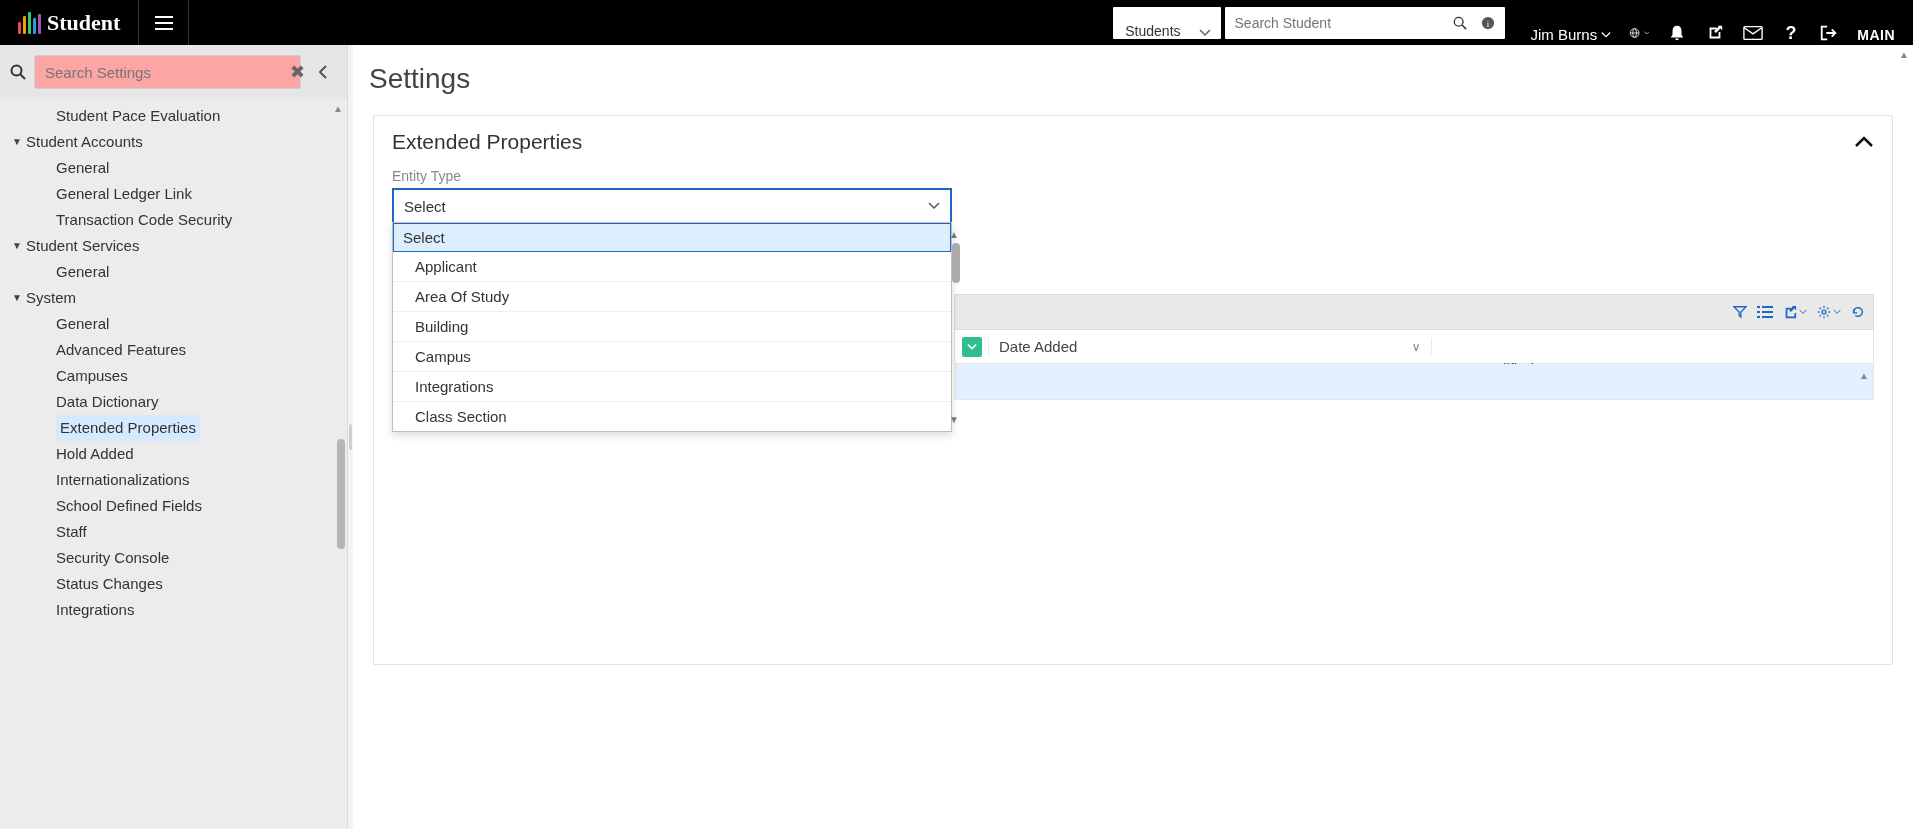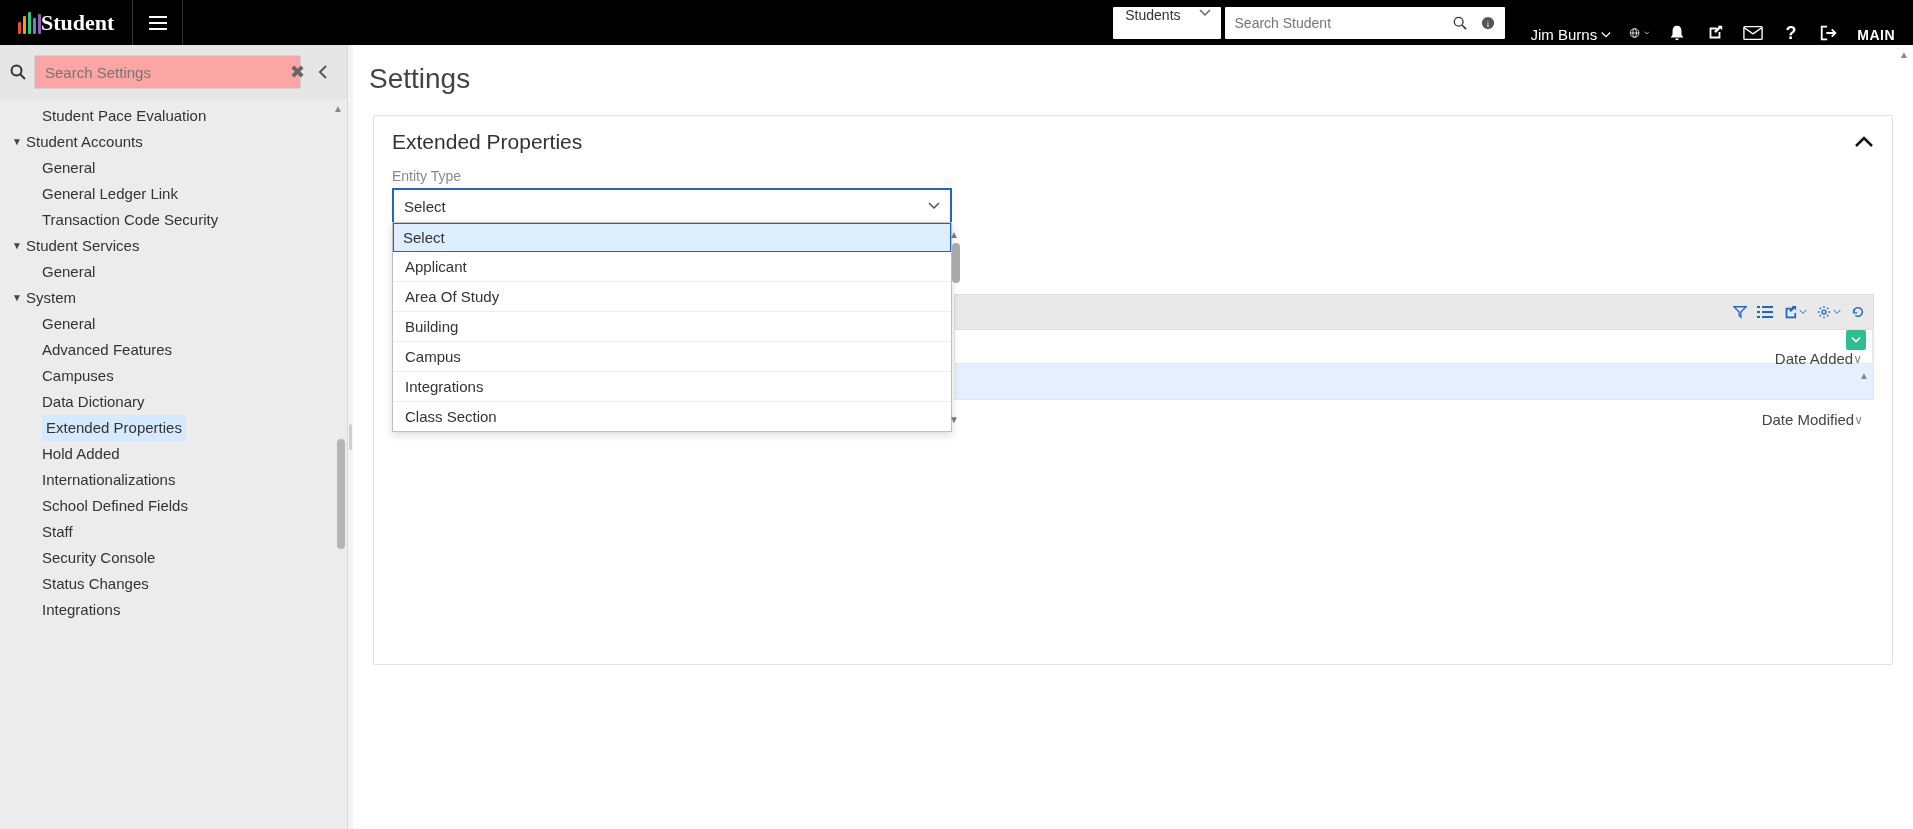--- a/index.html
+++ b/index.html
@@ -1,35 +1,35 @@
 <!DOCTYPE html>
 <html><head>
 <meta charset="utf-8">
 <style>
   * { box-sizing: border-box; margin: 0; padding: 0; }
   html, body { height: 100%; font-family: "Segoe UI", Arial, sans-serif; font-size: 14px; color: #333; background: #fff; }
   body { overflow: hidden; }
 
   
   .topbar { height: 45px; background: #000; display: flex; align-items: stretch; color: #fff; }
-  .brand { display: flex; align-items: center; padding: 0 18px; gap: 0; }
+  .brand { display: flex; align-items: center; padding: 0 18px; gap: 6px; }
   .brand-bars { display: flex; align-items: flex-end; gap: 2px; height: 22px; }
   .brand-bars span { width: 3px; display: inline-block; border-radius: 1px; }
   .brand-bars span:nth-child(1){height:12px;background:#e74c3c;}
   .brand-bars span:nth-child(2){height:18px;background:#f39c12;}
   .brand-bars span:nth-child(3){height:22px;background:#2ecc71;}
   .brand-bars span:nth-child(4){height:16px;background:#3498db;}
   .brand-bars span:nth-child(5){height:20px;background:#9b59b6;}
   .brand-text { font-family: Georgia, "Times New Roman", serif; font-weight: bold; font-size: 22px; color:#fff; }
   .topbar .divider { width:1px; background:#333; }
   .hamburger { width:50px; display:flex; align-items:center; justify-content:center; cursor:pointer; border-right:1px solid #333; }
   .hamburger svg { fill:#fff; }
   .topbar-spacer { flex:1; }
   .top-center { display:flex; align-items:center; gap:4px; padding:0 8px; }
-  .topselect { background:#fff; color:#333; height:32px; display:flex; align-items:flex-start; padding:0 10px 0 12px; gap:18px; font-size:14px; border-radius:1px; cursor:pointer; min-width:96px; justify-content:space-between;}
+  .topselect { background:#fff; color:#333; height:32px; display:flex; align-items:flex-end; padding:0 10px 0 12px; gap:18px; font-size:14px; border-radius:1px; cursor:pointer; min-width:96px; justify-content:space-between;}
   .topselect .chev { width:12px; height:12px; }
   .topsearch { background:#fff; height:32px; display:flex; align-items:center; padding:0 10px; gap:14px; width:280px; border-radius:1px; }
   .topsearch input { flex:1; border:none; outline:none; font-size:14px; color:#333; background:transparent; }
   .topsearch .icon { color:#555; cursor:pointer; }
   .top-right { display:flex; align-items:flex-end; gap:18px; padding:2px 18px; }
   .top-right .txt { font-size:15px; display:flex; align-items:center; gap:4px; cursor:pointer; }
   .top-right .ico { width:20px; height:20px; cursor:pointer; display:flex; align-items:center; justify-content:center; }
   .top-right .main-lbl { font-weight:600; letter-spacing:0.5px; }
 
   
@@ -42,53 +42,53 @@
   .sidebar-collapse { width:28px; display:flex; align-items:center; justify-content:center; cursor:pointer; color:#555; }
 
   .nav-wrap { flex:1; overflow:hidden; position:relative; }
   .nav { overflow-y:auto; height:100%; padding:4px 0 8px 0; }
   .nav-scroll-arrow { position:absolute; right:4px; top:4px; color:#888; font-size:10px; }
   .nav-scroll-thumb { position:absolute; right:2px; top:340px; width:8px; height:110px; background:#b5b5b5; border-radius:4px; }
   .nav-item, .nav-group, .nav-sub { display:flex; align-items:center; font-size:15px; color:#333; cursor:pointer; line-height:26px; white-space:nowrap; }
   .nav-group { padding:0 8px 0 12px; gap:4px; }
   .nav-group .tri { font-size:10px; color:#444; width:10px; }
   .nav-sub { padding:0 8px 0 42px; }
-  .nav-sub.level2 { padding-left:42px; }
+  .nav-sub.level2 { padding-left:56px; }
   .nav-sub.active span { background:#d6eaff; border-radius:2px; padding:0 4px; }
 
   .splitter { width:5px; background:#f3f3f3; cursor:col-resize; position:relative; }
   .splitter .grip { position:absolute; top:50%; left:1px; width:3px; height:26px; background:#cfcfcf; border-radius:2px; transform:translateY(-50%);}
 
   
   .main { flex:1; overflow:auto; background:#fff; position:relative; }
   .page-title { font-size:28px; font-weight:400; color:#444; padding:18px 16px 20px 16px; }
   .panel { margin:0 20px 20px 20px; border:1px solid #e2e2e2; border-radius:2px; background:#fff; padding:14px 18px 22px 18px; position:relative; min-height:550px;}
   .panel-header { display:flex; align-items:center; justify-content:space-between; }
   .panel-title { font-size:21px; color:#333; }
   .panel-collapse { font-size:20px; color:#111; cursor:pointer; }
   .field-label { font-size:14px; color:#888; margin-top:14px; }
 
   .select-box { margin-top:4px; width:560px; height:36px; border:2px solid #1e66c7; background:#fff; display:flex; align-items:center; justify-content:space-between; padding:0 10px; font-size:15px; color:#333; cursor:pointer; position:relative; }
   .select-box .chev { color:#555; }
 
   .dropdown { position:absolute; left:18px; top:106px; width:560px; background:#fff; border:1px solid #bfbfbf; box-shadow:0 3px 8px rgba(0,0,0,0.15); z-index:10; }
   .dropdown-inner { position:relative; }
-  .dd-item { padding:6px 12px; font-size:15px; border-bottom:1px solid #eee; cursor:pointer; color:#333;}
+  .dd-item { padding:6px 22px; font-size:15px; border-bottom:1px solid #eee; cursor:pointer; color:#333;}
   .dd-item:last-child { border-bottom:none; }
   .dd-item.highlight { background:#dceeff; border:1px solid #1e66c7; padding:5px 9px; }
   .dd-scroll-up, .dd-scroll-down { position:absolute; right:-8px; font-size:10px; color:#777; }
   .dd-scroll-up { top:6px; }
   .dd-scroll-down { bottom:6px; }
   .dd-thumb { position:absolute; right:-9px; top:20px; width:8px; height:40px; background:#aaa; border-radius:4px; }
 
   
   .grid-zone { position:absolute; left:580px; right:18px; top:178px; }
   .grid-toolbar { height:36px; background:#e9e9e9; border:1px solid #dcdcdc; display:flex; align-items:center; justify-content:flex-end; padding:0 8px; gap:10px; }
   .grid-toolbar .tb { color:#1e66c7; cursor:pointer; display:flex; align-items:center; gap:2px; font-size:14px;}
-  .grid-head { display:flex; border:1px solid #e6e6e6; border-top:none; height:34px; align-items:flex-end;flex-direction:column;}
+  .grid-head { display:flex; border:1px solid #e6e6e6; border-top:none; height:34px; align-items:center;}
   .gh-cell { border-right:1px solid #eaeaea; display:flex; align-items:center; padding:0 10px; font-size:15px; color:#444; position:relative; cursor:pointer;}
   .gh-cell:last-child { border-right:none;margin-top:44px; }
   .gh-cell .mini { margin-left:auto; color:#888; font-size:12px; }
   .gh-check { width:34px; display:flex; align-items:center; justify-content:center; border-right:1px solid #eaeaea;}
   .gh-check .box { width:20px; height:20px; background:#2fbf8f; border-radius:2px; display:flex; align-items:center; justify-content:center; color:#fff; font-size:12px;}
   .grid-row { height:36px; background:#e4f0ff; border:1px solid #e6e6e6; border-top:none; position:relative;}
   .grid-row .arrow-up { position:absolute; right:4px; top:6px; color:#888; font-size:10px; }
 
   
   .main-scroll-up { position:absolute; right:4px; top:4px; color:#888; font-size:10px; }

